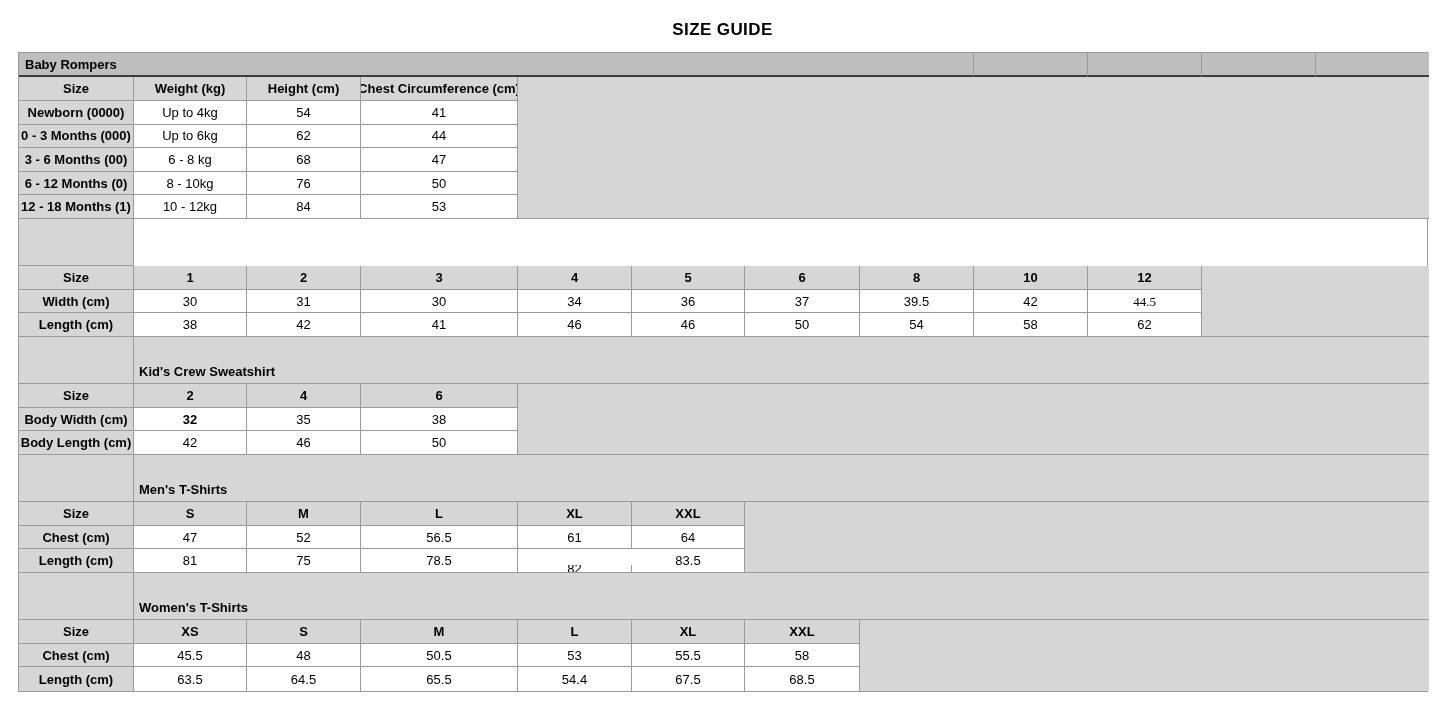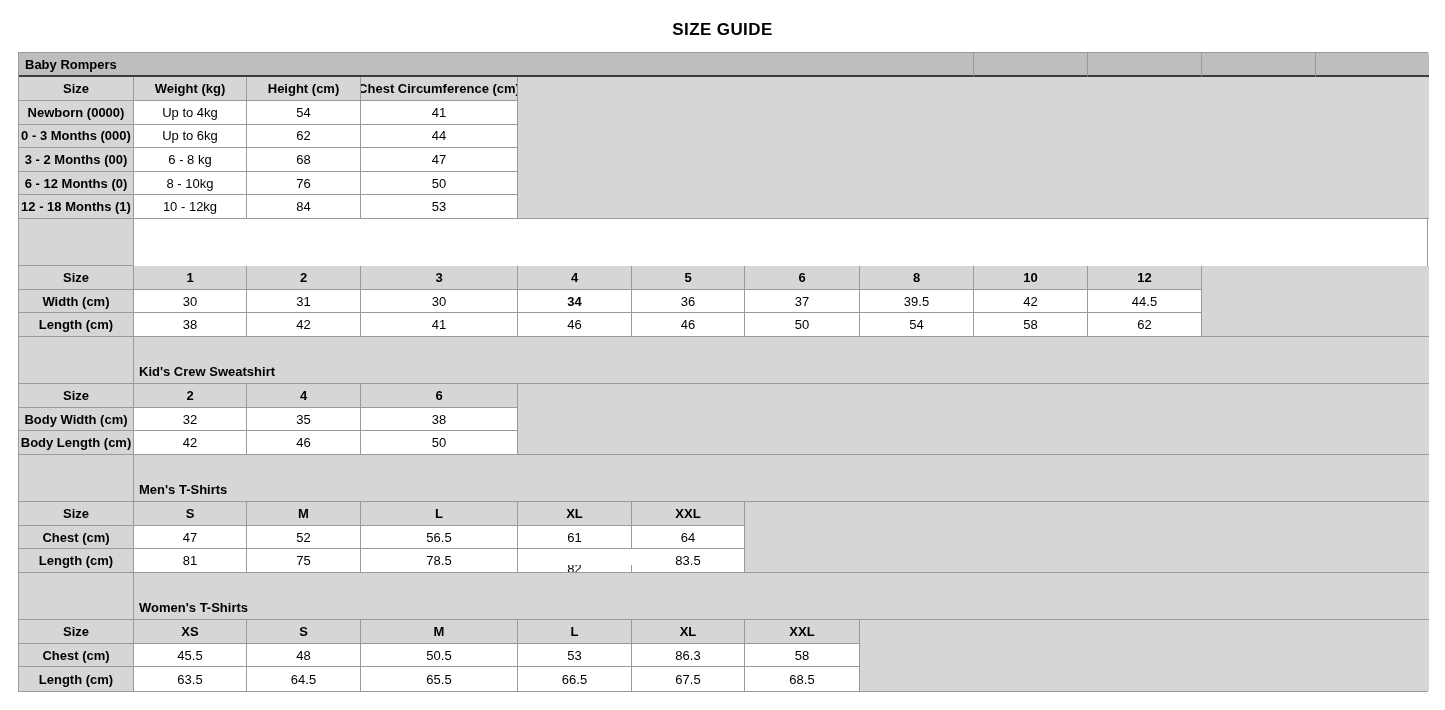--- a/index.html
+++ b/index.html
@@ -71,21 +71,21 @@
     <div class="cell gray bold" style="grid-area: 2 / 4 / 3 / 5;">Chest Circumference (cm)</div>
     <div class="cell region no-r" style="grid-area: 2 / 5 / 8 / 13;"></div>
     <div class="cell gray bold" style="grid-area: 3 / 1 / 4 / 2;">Newborn (0000)</div>
     <div class="cell " style="grid-area: 3 / 2 / 4 / 3;">Up to 4kg</div>
     <div class="cell " style="grid-area: 3 / 3 / 4 / 4;">54</div>
     <div class="cell " style="grid-area: 3 / 4 / 4 / 5;">41</div>
     <div class="cell gray bold" style="grid-area: 4 / 1 / 5 / 2;">0 - 3 Months (000)</div>
     <div class="cell " style="grid-area: 4 / 2 / 5 / 3;">Up to 6kg</div>
     <div class="cell " style="grid-area: 4 / 3 / 5 / 4;">62</div>
     <div class="cell " style="grid-area: 4 / 4 / 5 / 5;">44</div>
-    <div class="cell gray bold" style="grid-area: 5 / 1 / 6 / 2;">3 - 2 Months (00)</div>
+    <div class="cell gray bold" style="grid-area: 5 / 1 / 6 / 2;">3 - 6 Months (00)</div>
     <div class="cell " style="grid-area: 5 / 2 / 6 / 3;">6 - 8 kg</div>
     <div class="cell " style="grid-area: 5 / 3 / 6 / 4;">68</div>
     <div class="cell " style="grid-area: 5 / 4 / 6 / 5;">47</div>
     <div class="cell gray bold" style="grid-area: 6 / 1 / 7 / 2;">6 - 12 Months (0)</div>
     <div class="cell " style="grid-area: 6 / 2 / 7 / 3;">8 - 10kg</div>
     <div class="cell " style="grid-area: 6 / 3 / 7 / 4;">76</div>
     <div class="cell " style="grid-area: 6 / 4 / 7 / 5;">50</div>
     <div class="cell gray bold" style="grid-area: 7 / 1 / 8 / 2; text-align: center;">12 - 18 Months (1)</div>
     <div class="cell " style="grid-area: 7 / 2 / 8 / 3;">10 - 12kg</div>
     <div class="cell " style="grid-area: 7 / 3 / 8 / 4;">84</div>
@@ -99,45 +99,45 @@
     <div class="cell gray bold" style="grid-area: 9 / 6 / 10 / 7;">5</div>
     <div class="cell gray bold" style="grid-area: 9 / 7 / 10 / 8;">6</div>
     <div class="cell gray bold" style="grid-area: 9 / 8 / 10 / 9;">8</div>
     <div class="cell gray bold" style="grid-area: 9 / 9 / 10 / 10;">10</div>
     <div class="cell gray bold" style="grid-area: 9 / 10 / 10 / 11;">12</div>
     <div class="cell region no-r" style="grid-area: 9 / 11 / 12 / 13;"></div>
     <div class="cell gray bold" style="grid-area: 10 / 1 / 11 / 2;">Width (cm)</div>
     <div class="cell " style="grid-area: 10 / 2 / 11 / 3;">30</div>
     <div class="cell " style="grid-area: 10 / 3 / 11 / 4;">31</div>
     <div class="cell " style="grid-area: 10 / 4 / 11 / 5;">30</div>
-    <div class="cell " style="grid-area: 10 / 5 / 11 / 6; font-weight: bold;">34</div>
+    <div class="cell " style="grid-area: 10 / 5 / 11 / 6;">34</div>
     <div class="cell " style="grid-area: 10 / 6 / 11 / 7;">36</div>
     <div class="cell " style="grid-area: 10 / 7 / 11 / 8;">37</div>
     <div class="cell " style="grid-area: 10 / 8 / 11 / 9;">39.5</div>
     <div class="cell " style="grid-area: 10 / 9 / 11 / 10;">42</div>
-    <div class="cell " style="grid-area: 10 / 10 / 11 / 11;">44.5</div>
+    <div class="cell " style="grid-area: 10 / 10 / 11 / 11; font-family: Liberation Serif, serif;">44.5</div>
     <div class="cell gray bold" style="grid-area: 11 / 1 / 12 / 2;">Length (cm)</div>
     <div class="cell " style="grid-area: 11 / 2 / 12 / 3;">38</div>
     <div class="cell " style="grid-area: 11 / 3 / 12 / 4;">42</div>
     <div class="cell " style="grid-area: 11 / 4 / 12 / 5;">41</div>
     <div class="cell " style="grid-area: 11 / 5 / 12 / 6;">46</div>
     <div class="cell " style="grid-area: 11 / 6 / 12 / 7;">46</div>
     <div class="cell " style="grid-area: 11 / 7 / 12 / 8;">50</div>
     <div class="cell " style="grid-area: 11 / 8 / 12 / 9;">54</div>
     <div class="cell " style="grid-area: 11 / 9 / 12 / 10;">58</div>
     <div class="cell " style="grid-area: 11 / 10 / 12 / 11;">62</div>
     <div class="cell gray" style="grid-area: 12 / 1 / 13 / 2;"></div>
     <div class="cell gray section-label no-r" style="grid-area: 12 / 2 / 13 / 13;">Kid's Crew Sweatshirt</div>
     <div class="cell gray bold" style="grid-area: 13 / 1 / 14 / 2;">Size</div>
     <div class="cell gray bold" style="grid-area: 13 / 2 / 14 / 3;">2</div>
     <div class="cell gray bold" style="grid-area: 13 / 3 / 14 / 4;">4</div>
     <div class="cell gray bold" style="grid-area: 13 / 4 / 14 / 5;">6</div>
     <div class="cell region no-r" style="grid-area: 13 / 5 / 16 / 13;"></div>
     <div class="cell gray bold" style="grid-area: 14 / 1 / 15 / 2;">Body Width (cm)</div>
-    <div class="cell " style="grid-area: 14 / 2 / 15 / 3;">32</div>
+    <div class="cell " style="grid-area: 14 / 2 / 15 / 3; font-weight: bold;">32</div>
     <div class="cell " style="grid-area: 14 / 3 / 15 / 4;">35</div>
     <div class="cell " style="grid-area: 14 / 4 / 15 / 5;">38</div>
     <div class="cell gray bold" style="grid-area: 15 / 1 / 16 / 2;">Body Length (cm)</div>
     <div class="cell " style="grid-area: 15 / 2 / 16 / 3;">42</div>
     <div class="cell " style="grid-area: 15 / 3 / 16 / 4;">46</div>
     <div class="cell " style="grid-area: 15 / 4 / 16 / 5;">50</div>
     <div class="cell gray" style="grid-area: 16 / 1 / 17 / 2;"></div>
     <div class="cell gray section-label no-r" style="grid-area: 16 / 2 / 17 / 13;">Men's T-Shirts</div>
     <div class="cell gray bold" style="grid-area: 17 / 1 / 18 / 2;">Size</div>
     <div class="cell gray bold" style="grid-area: 17 / 2 / 18 / 3;">S</div>
@@ -166,22 +166,22 @@
     <div class="cell gray bold" style="grid-area: 21 / 4 / 22 / 5;">M</div>
     <div class="cell gray bold" style="grid-area: 21 / 5 / 22 / 6;">L</div>
     <div class="cell gray bold" style="grid-area: 21 / 6 / 22 / 7;">XL</div>
     <div class="cell gray bold" style="grid-area: 21 / 7 / 22 / 8;">XXL</div>
     <div class="cell region no-r no-b" style="grid-area: 21 / 8 / 24 / 13;"></div>
     <div class="cell gray bold" style="grid-area: 22 / 1 / 23 / 2;">Chest (cm)</div>
     <div class="cell " style="grid-area: 22 / 2 / 23 / 3;">45.5</div>
     <div class="cell " style="grid-area: 22 / 3 / 23 / 4; text-align: center;">48</div>
     <div class="cell " style="grid-area: 22 / 4 / 23 / 5;">50.5</div>
     <div class="cell " style="grid-area: 22 / 5 / 23 / 6;">53</div>
-    <div class="cell " style="grid-area: 22 / 6 / 23 / 7;">86.3</div>
+    <div class="cell " style="grid-area: 22 / 6 / 23 / 7;">55.5</div>
     <div class="cell " style="grid-area: 22 / 7 / 23 / 8;">58</div>
     <div class="cell gray bold no-b" style="grid-area: 23 / 1 / 24 / 2;">Length (cm)</div>
     <div class="cell  no-b" style="grid-area: 23 / 2 / 24 / 3;">63.5</div>
     <div class="cell  no-b" style="grid-area: 23 / 3 / 24 / 4;">64.5</div>
     <div class="cell  no-b" style="grid-area: 23 / 4 / 24 / 5; text-align: right;">65.5</div>
-    <div class="cell  no-b" style="grid-area: 23 / 5 / 24 / 6;">66.5</div>
+    <div class="cell  no-b" style="grid-area: 23 / 5 / 24 / 6;">54.4</div>
     <div class="cell  no-b" style="grid-area: 23 / 6 / 24 / 7;">67.5</div>
     <div class="cell  no-b" style="grid-area: 23 / 7 / 24 / 8;">68.5</div>
   </div>
 
 </body></html>

